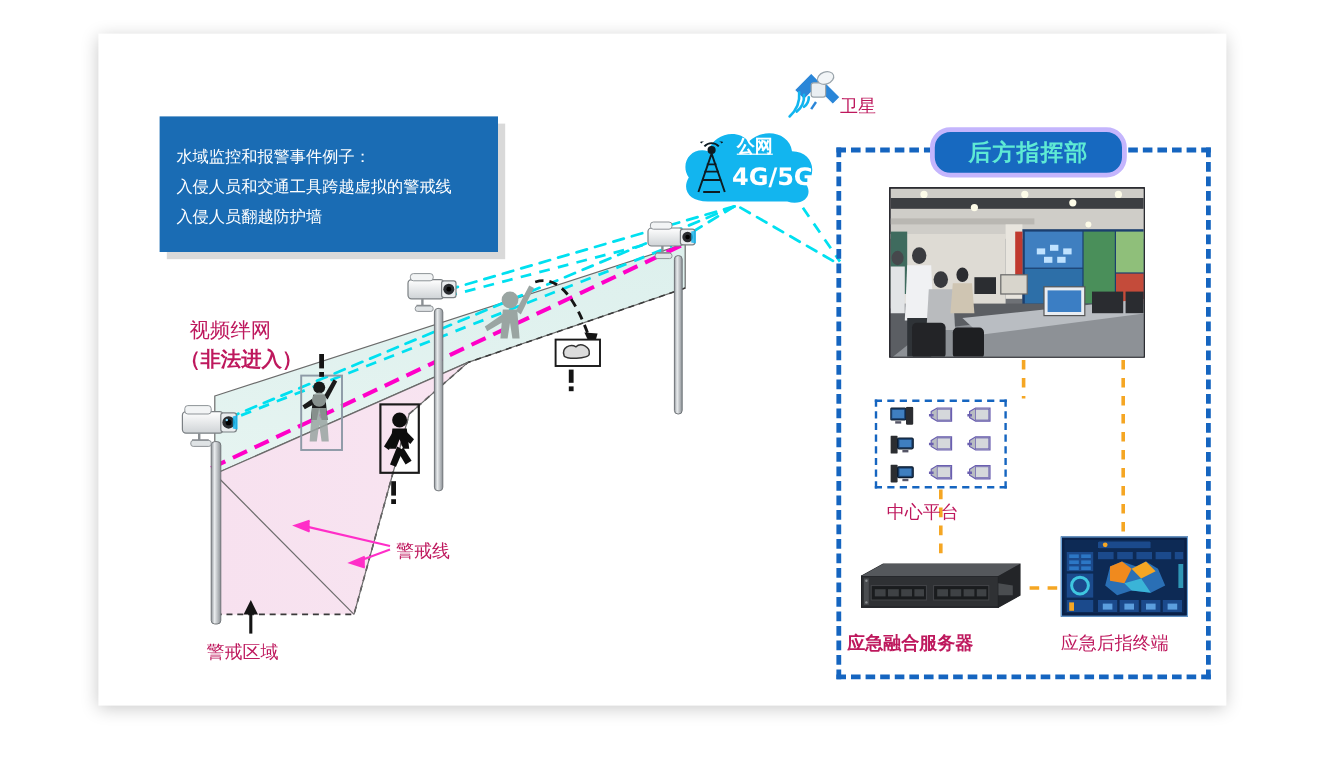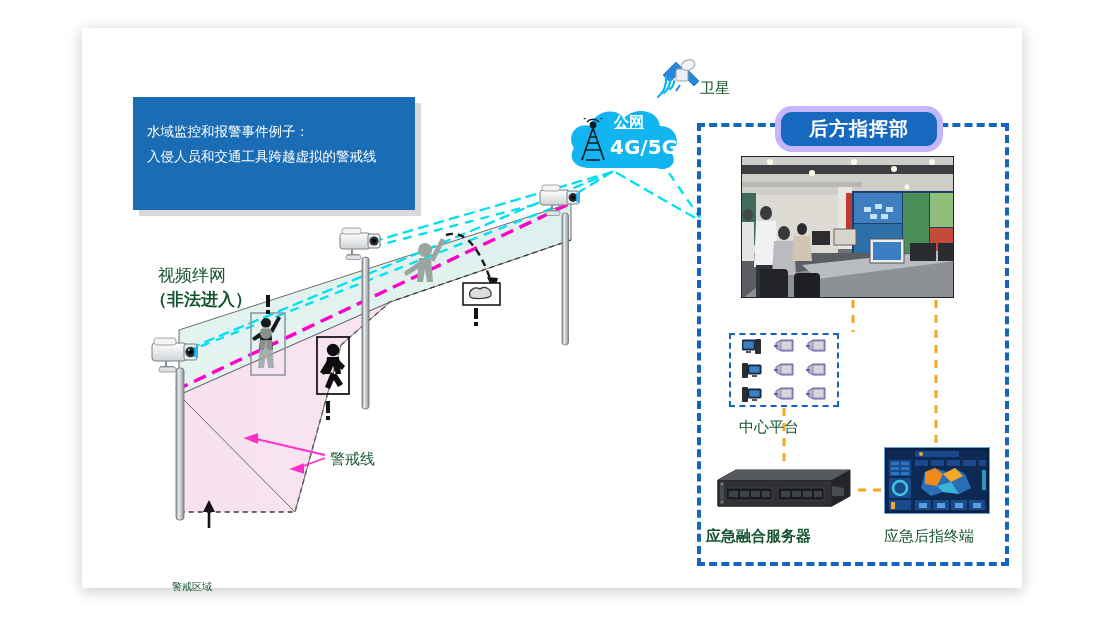--- a/index.html
+++ b/index.html
@@ -17,37 +17,37 @@
   #infobox .ln:first-child{padding-top:22px;}
 
   
   #cloud{position:absolute;left:566px;top:104px;width:116px;height:72px;}
   #cloud .ctxt{position:absolute;left:48px;top:9px;color:#ffffff;font-size:15px;font-weight:bold;
                font-family:"DejaVu Sans","Liberation Sans",sans-serif;white-space:nowrap;text-decoration:underline;}
   #cloud .ctxt2{position:absolute;left:44px;top:31px;color:#ffffff;font-size:20px;font-weight:bold;
                font-family:"DejaVu Sans","Liberation Sans",sans-serif;white-space:nowrap;}
 
   
-  .lbl{position:absolute;color:#14532d;font-family:"DejaVu Sans","Liberation Sans",sans-serif;
+  .lbl{position:absolute;color:#be185d;font-family:"DejaVu Sans","Liberation Sans",sans-serif;
        white-space:nowrap;text-align:right;}
   #lbl-sat{left:700px;top:79px;font-size:15px;}
   #lbl-trip1{left:158px;top:264px;font-size:17px;}
   #lbl-trip2{left:150px;top:288px;font-size:17px;font-weight:bold;}
   #lbl-line{left:330px;top:450px;font-size:15px;}
-  #lbl-area{left:172px;top:534px;font-size:10px;margin-top:46px;}
+  #lbl-area{left:172px;top:534px;font-size:15px;}
   #lbl-center{left:739px;top:418px;font-size:15px;}
   #lbl-server{left:706px;top:527px;font-size:15px;font-weight:bold;}
   #lbl-term{left:884px;top:527px;font-size:15px;}
 
   
   #rpanel{position:absolute;left:697px;top:123px;width:312px;height:443px;
           border:4px dashed #1565c0;box-sizing:border-box;}
   #badge{position:absolute;left:775px;top:106px;width:156px;height:34px;background:#1769c0;
-         border:6px solid #c4b5fd;border-radius:17px;display:flex;align-items:center;
-         justify-content:center;color:#ffffff;font-size:19px;font-weight:bold;
+         border:4px solid #c4b5fd;border-radius:17px;display:flex;align-items:center;
+         justify-content:center;color:#5eead4;font-size:19px;font-weight:bold;
          font-family:"DejaVu Sans","Liberation Sans",sans-serif;letter-spacing:1px;}
 
   
   #photo{position:absolute;left:741px;top:156px;width:213px;height:142px;background:#2a2b30;
          overflow:hidden;border:1px solid #23242a;box-sizing:border-box;}
 
   
   #cplat{position:absolute;left:729px;top:333px;width:110px;height:74px;
          border:2.5px dashed #1565c0;box-sizing:border-box;}
   .pcrow{display:flex;align-items:center;justify-content:space-around;height:24px;padding:0 5px;}
@@ -250,20 +250,21 @@
       <path d="M853,300 L853,332"></path>
       <path d="M784,408 L784,466"></path>
       <path d="M858,490 L882,490"></path>
       <path d="M936,300 L936,447"></path>
     </g>
   </svg>
 
   <div id="infobox">
     <div class="ln">水域监控和报警事件例子：</div>
     <div class="ln">入侵人员和交通工具跨越虚拟的警戒线</div>
+    <div class="ln">入侵人员翻越防护墙</div>
   </div>
 
   <div id="cloud">
     <svg width="116" height="72" viewBox="0 0 116 72">
       <path d="M24,64 C8,64 2,54 8,44 C0,32 10,18 24,22 C28,8 48,2 58,14 C70,2 92,6 94,22
                C110,22 116,38 106,50 C112,60 102,68 90,64 Z" fill="#12b5ef"></path>
     </svg>
     <svg style="position:absolute;left:10px;top:14px;" width="34" height="44" viewBox="0 0 34 44">
       <g stroke="#0d1b22" stroke-width="1.6" fill="none">
         <path d="M17,10 L6,42 M17,10 L28,42"></path>

